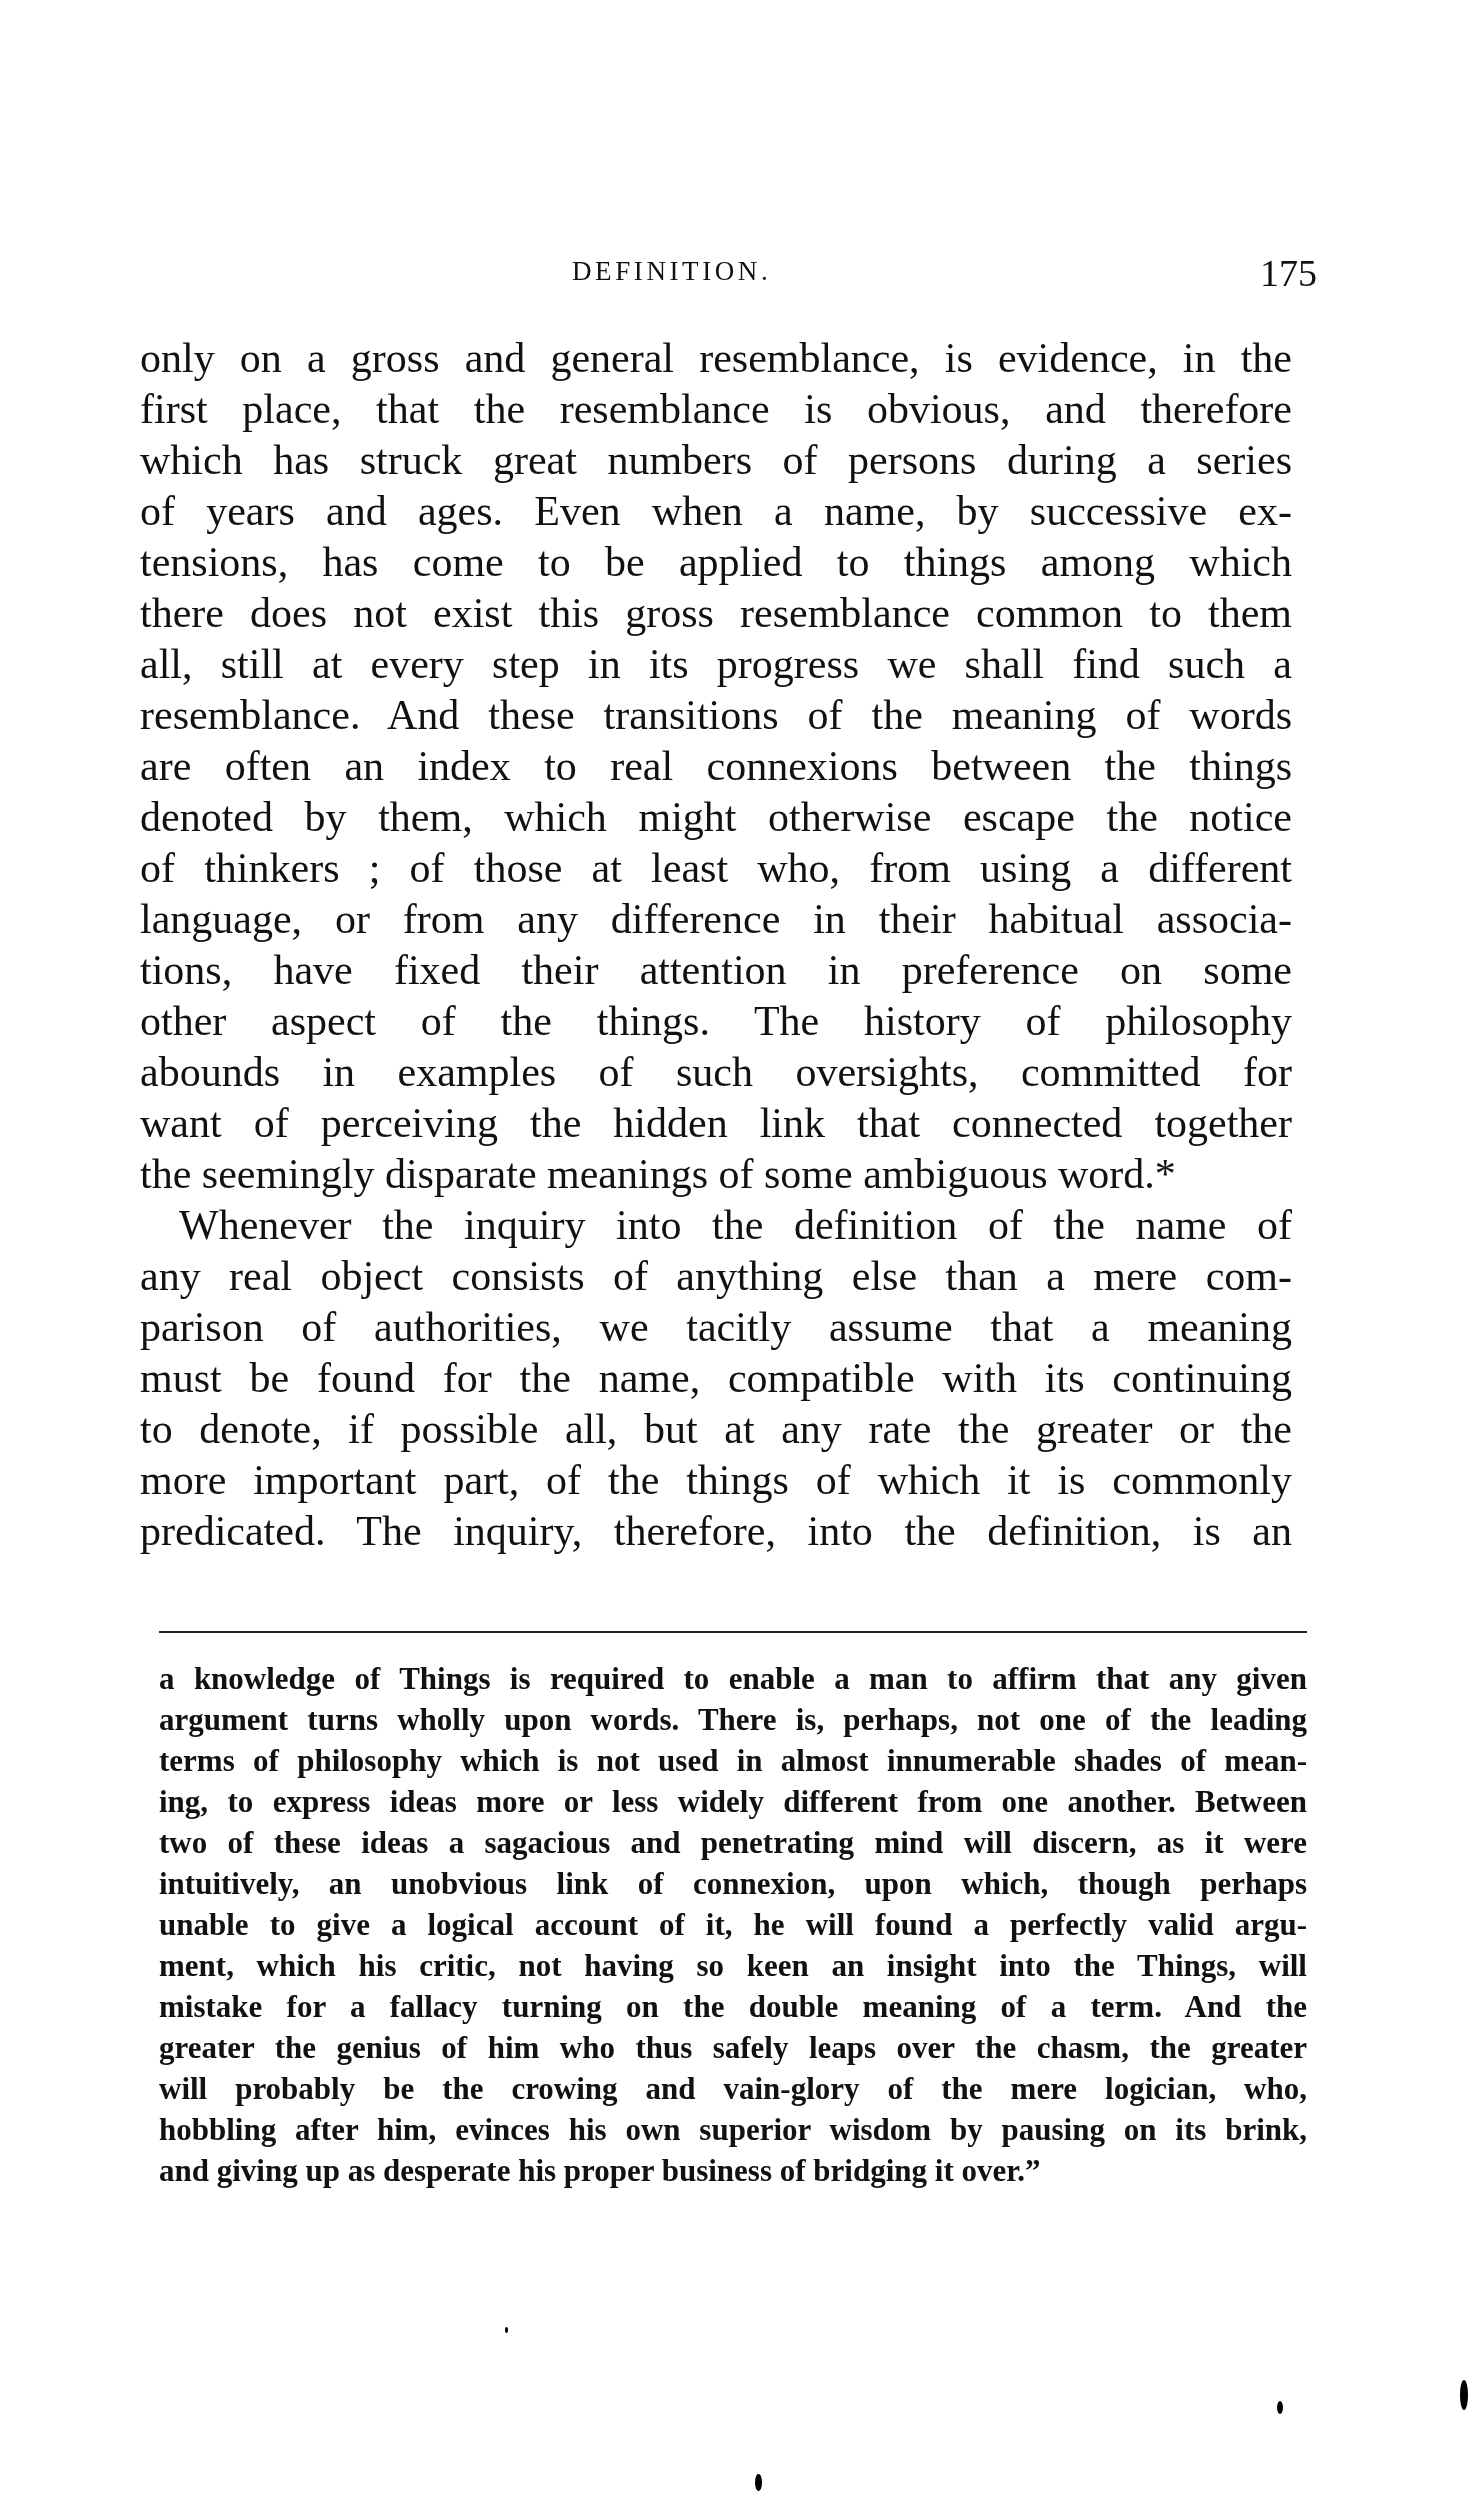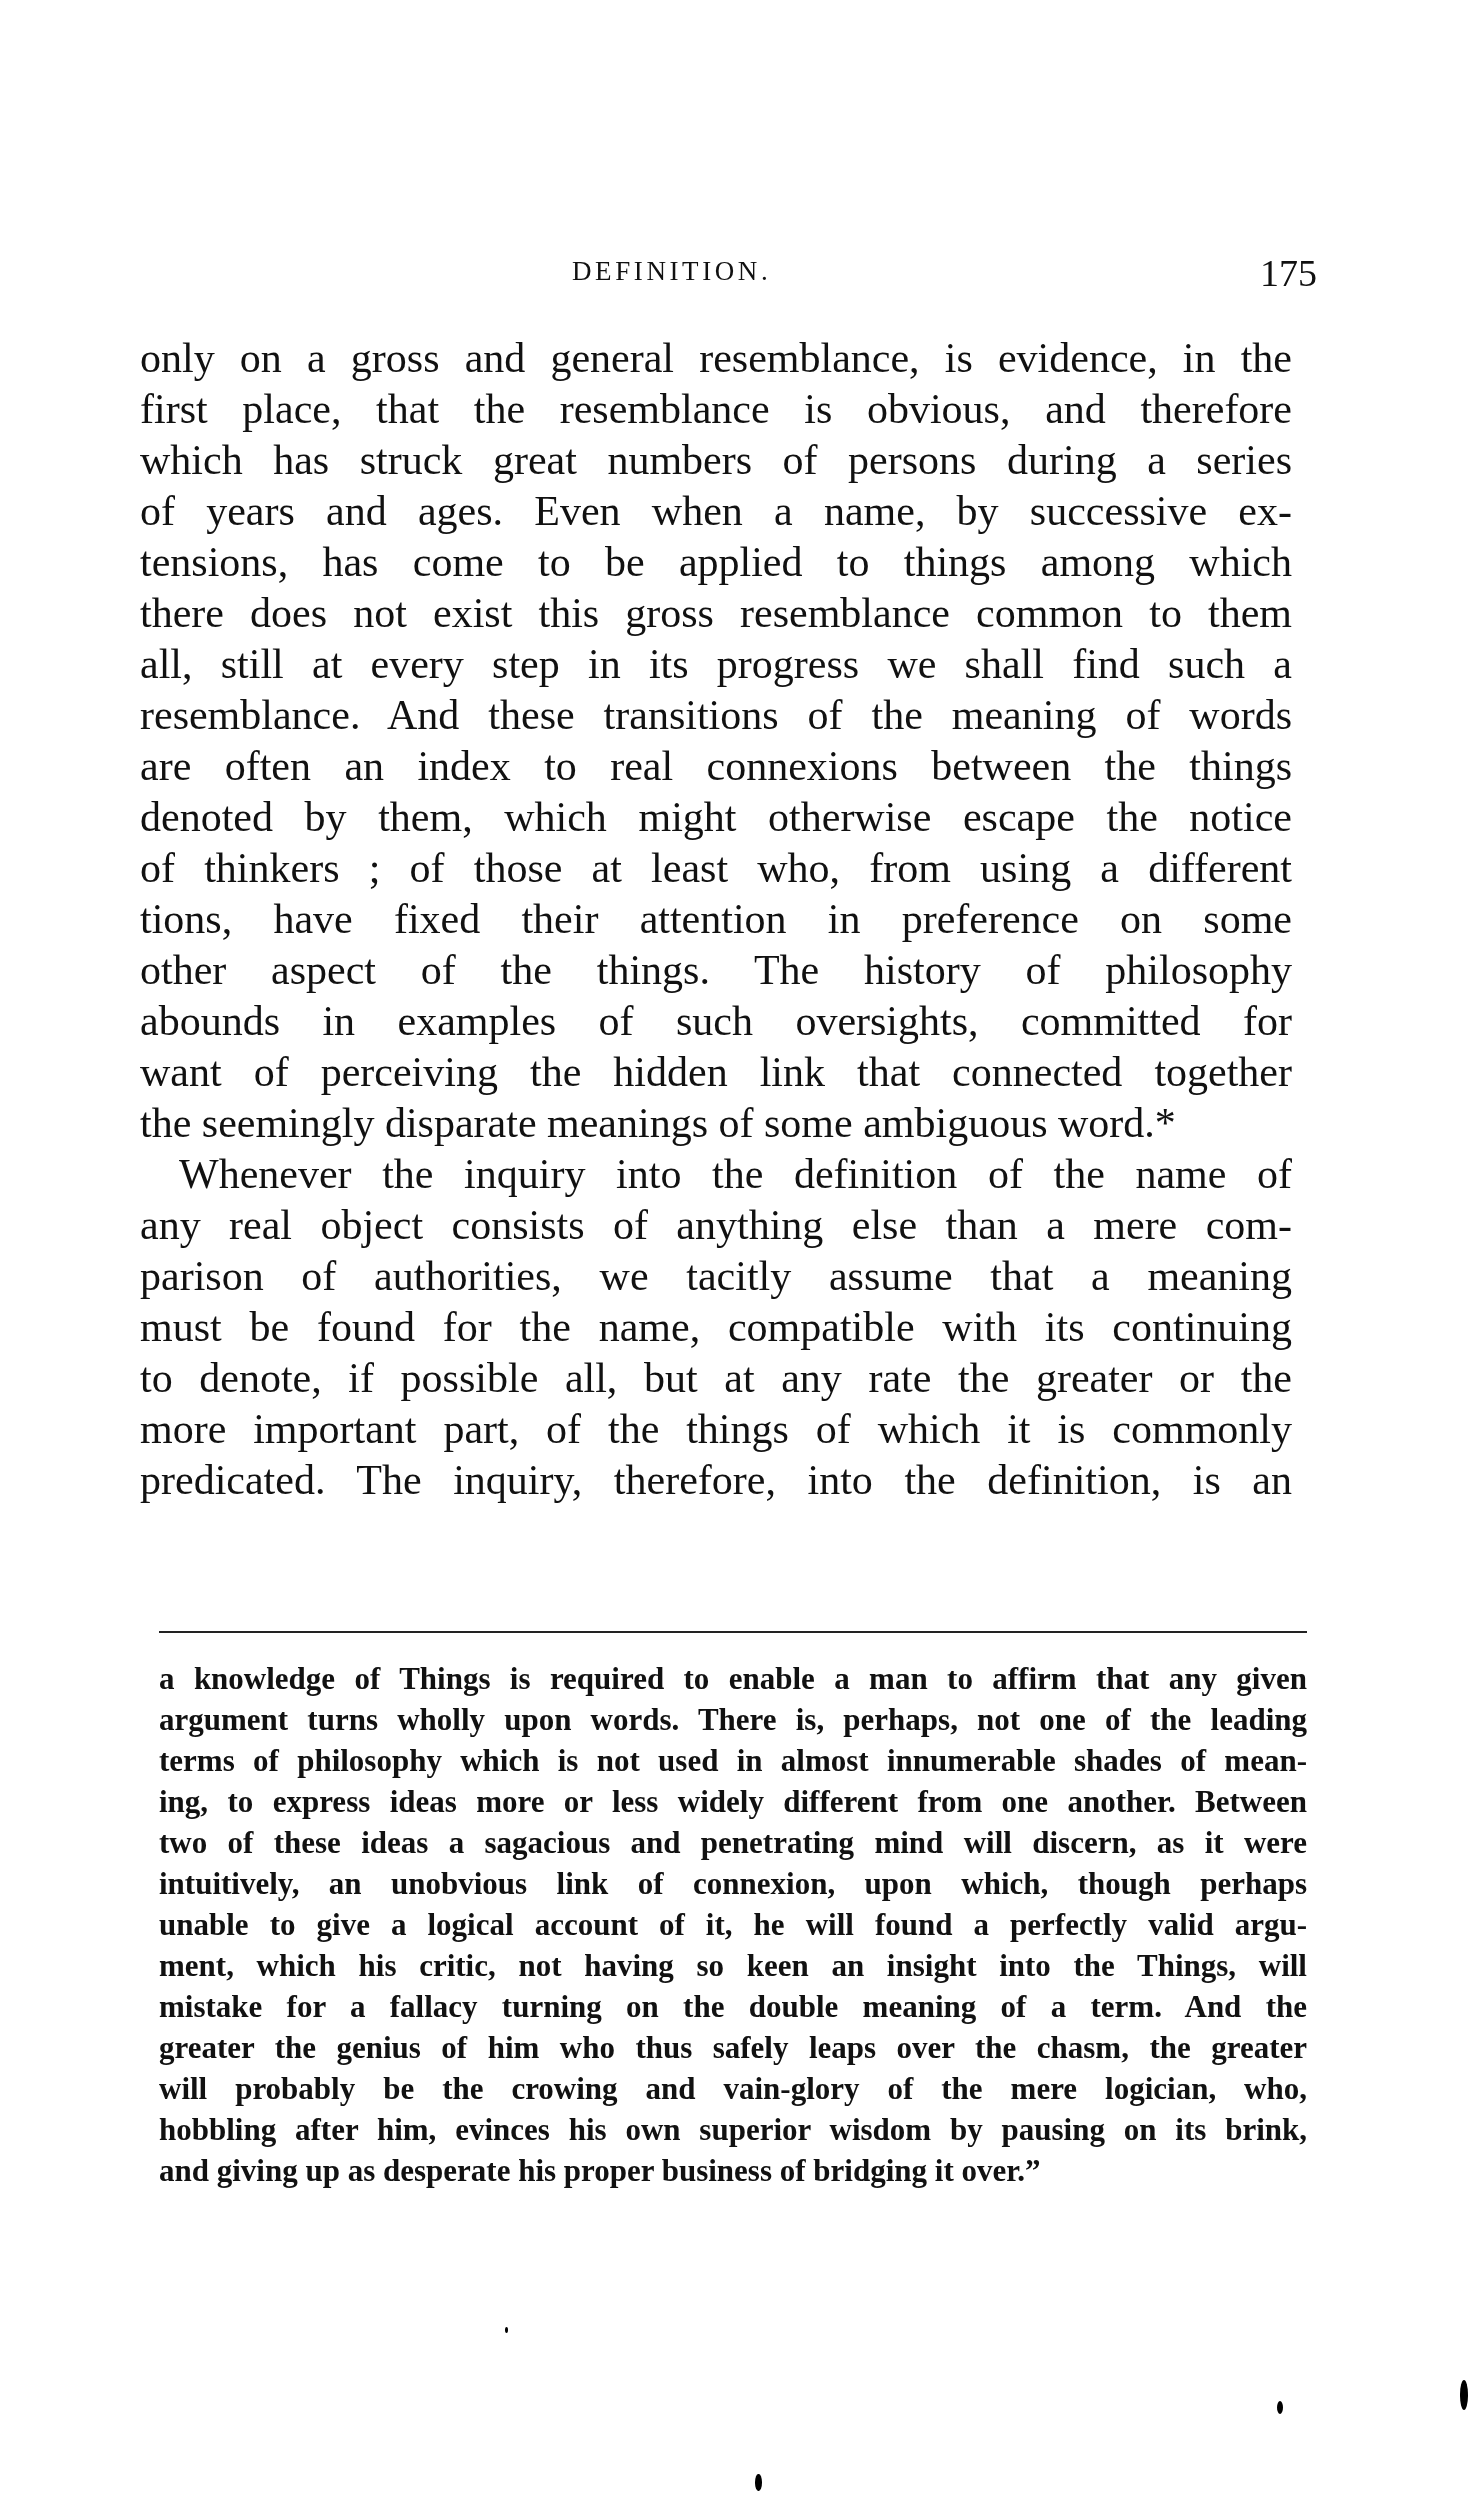--- a/index.html
+++ b/index.html
@@ -38,20 +38,21 @@
     <span class="line">first place, that the resemblance is obvious, and therefore</span>
     <span class="line">which has struck great numbers of persons during a series</span>
     <span class="line">of years and ages.  Even when a name, by successive ex-</span>
     <span class="line">tensions, has come to be applied to things among which</span>
     <span class="line">there does not exist this gross resemblance common to them</span>
     <span class="line">all, still at every step in its progress we shall find such a</span>
     <span class="line">resemblance.  And these transitions of the meaning of words</span>
     <span class="line">are often an index to real connexions between the things</span>
     <span class="line">denoted by them, which might otherwise escape the notice</span>
     <span class="line">of thinkers ; of those at least who, from using a different</span>
+    <span class="line">language, or from any difference in their habitual associa-</span>
     <span class="line">tions, have fixed their attention in preference on some</span>
     <span class="line">other aspect of the things.  The history of philosophy</span>
     <span class="line">abounds in examples of such oversights, committed for</span>
     <span class="line">want of perceiving the hidden link that connected together</span>
     <span class="line last">the seemingly disparate meanings of some ambiguous word.*</span>
     <span class="line indent">Whenever the inquiry into the definition of the name of</span>
     <span class="line">any real object consists of anything else than a mere com-</span>
     <span class="line">parison of authorities, we tacitly assume that a meaning</span>
     <span class="line">must be found for the name, compatible with its continuing</span>
     <span class="line">to denote, if possible all, but at any rate the greater or the</span>

